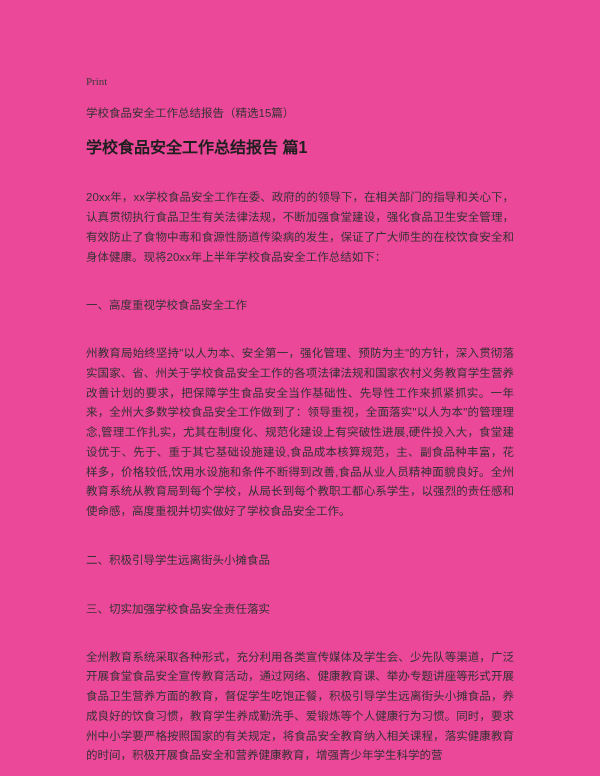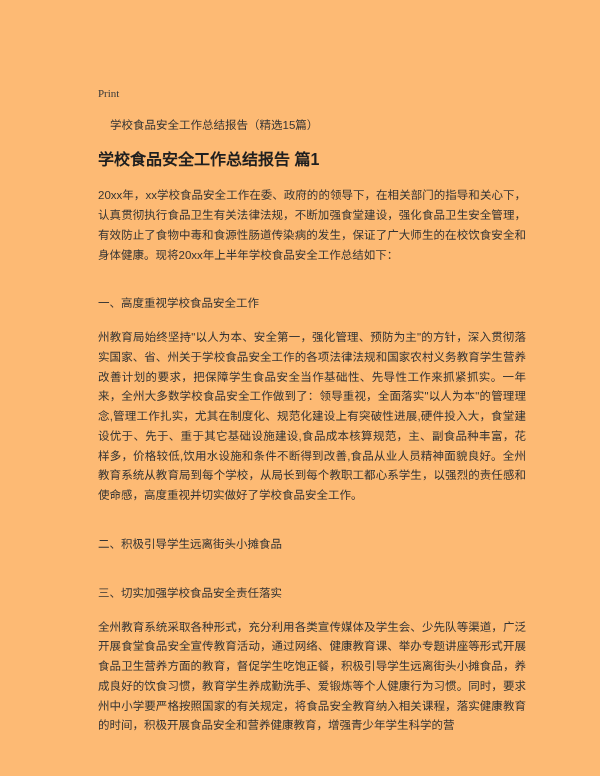--- a/index.html
+++ b/index.html
@@ -13,23 +13,23 @@
     height: 776px;
     overflow: hidden;
     font-family: "Liberation Sans", "DejaVu Sans", sans-serif;
     color: #333333;
     -webkit-font-smoothing: antialiased;
   }
   .page {
     width: 600px;
     height: 776px;
     box-sizing: border-box;
-    padding: 12px;
+    padding: 0;
     position: relative;
-    background: #fdba74;
+    background: #ec4899;
   }
   .print-bar {
     padding: 72px 0 0 86px;
     line-height: 1;
   }
   .print-link {
     font-family: "Liberation Serif", "DejaVu Serif", serif;
     font-size: 11px;
     color: #3a3a3a;
     text-decoration: none;
@@ -45,37 +45,37 @@
     margin: 13px 0 0 0;
     padding: 0;
     font-size: 19px;
     font-weight: 400;
     line-height: 1.35;
     text-align: center;
     color: #2b2b2b;
     letter-spacing: 0.2px;
   }
   .subtitle {
-    margin: 17px 0 0 12px;
+    margin: 17px 0 0 0;
     font-size: 11.5px;
     font-weight: 400;
     line-height: 1.5;
     color: #333333;
     text-align: left;
   }
   .section-title-bold {
     margin: 14px 0 0 0;
     font-size: 16px;
     font-weight: 700;
     line-height: 1.5;
     color: #1f1f1f;
     text-align: left;
   }
   p.para {
-    margin: 14px 0 0 0;
+    margin: 28px 0 0 0;
     font-size: 11.5px;
     line-height: 1.72;
     color: #333333;
     text-align: justify;
     text-justify: inter-ideograph;
     word-break: break-all;
   }
   p.heading-num {
     margin: 29px 0 0 0;
     font-size: 11.5px;

